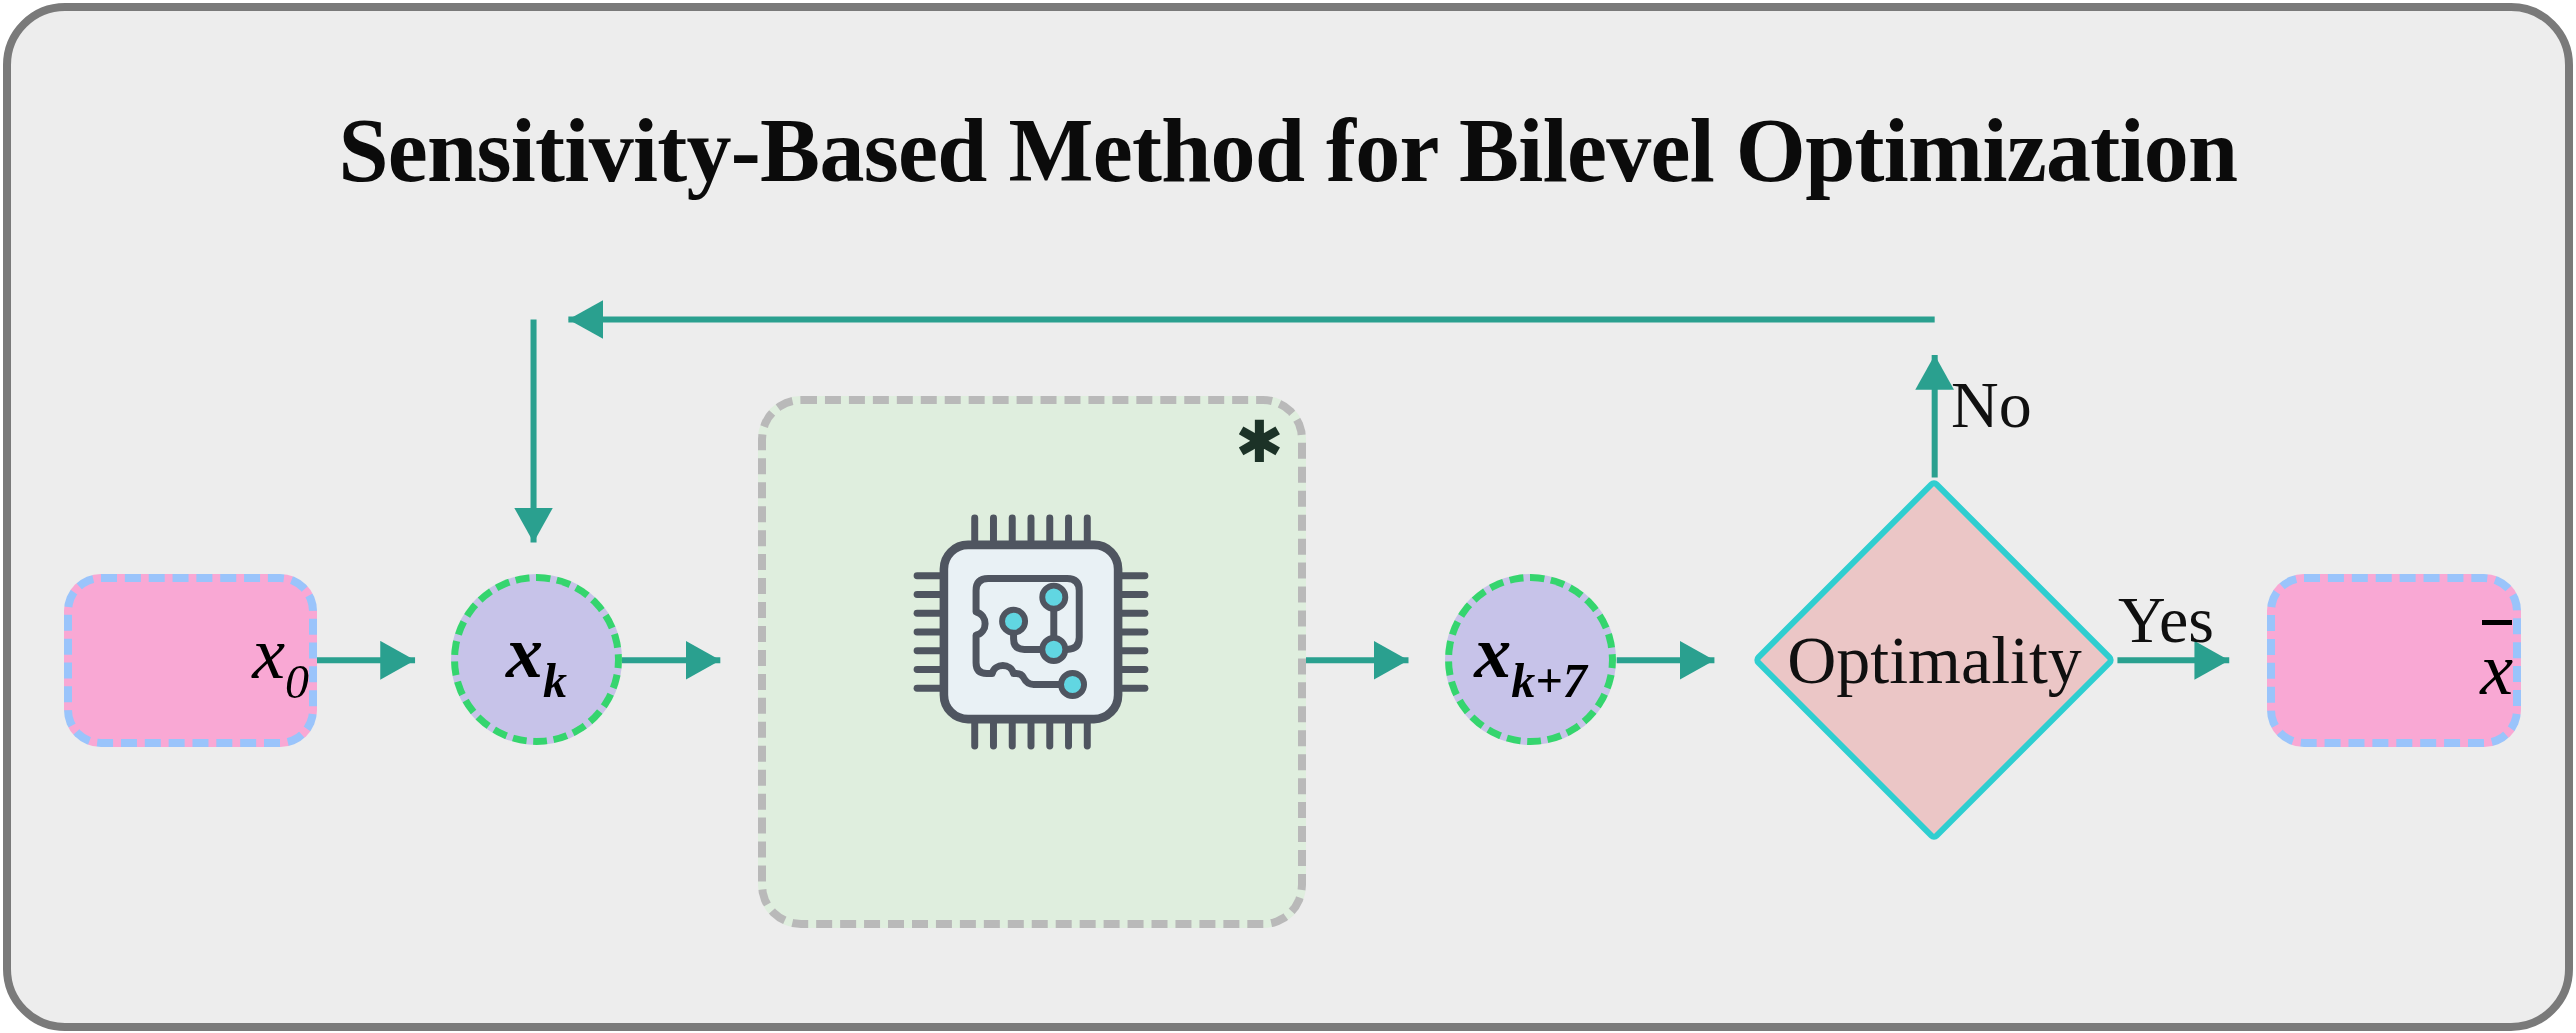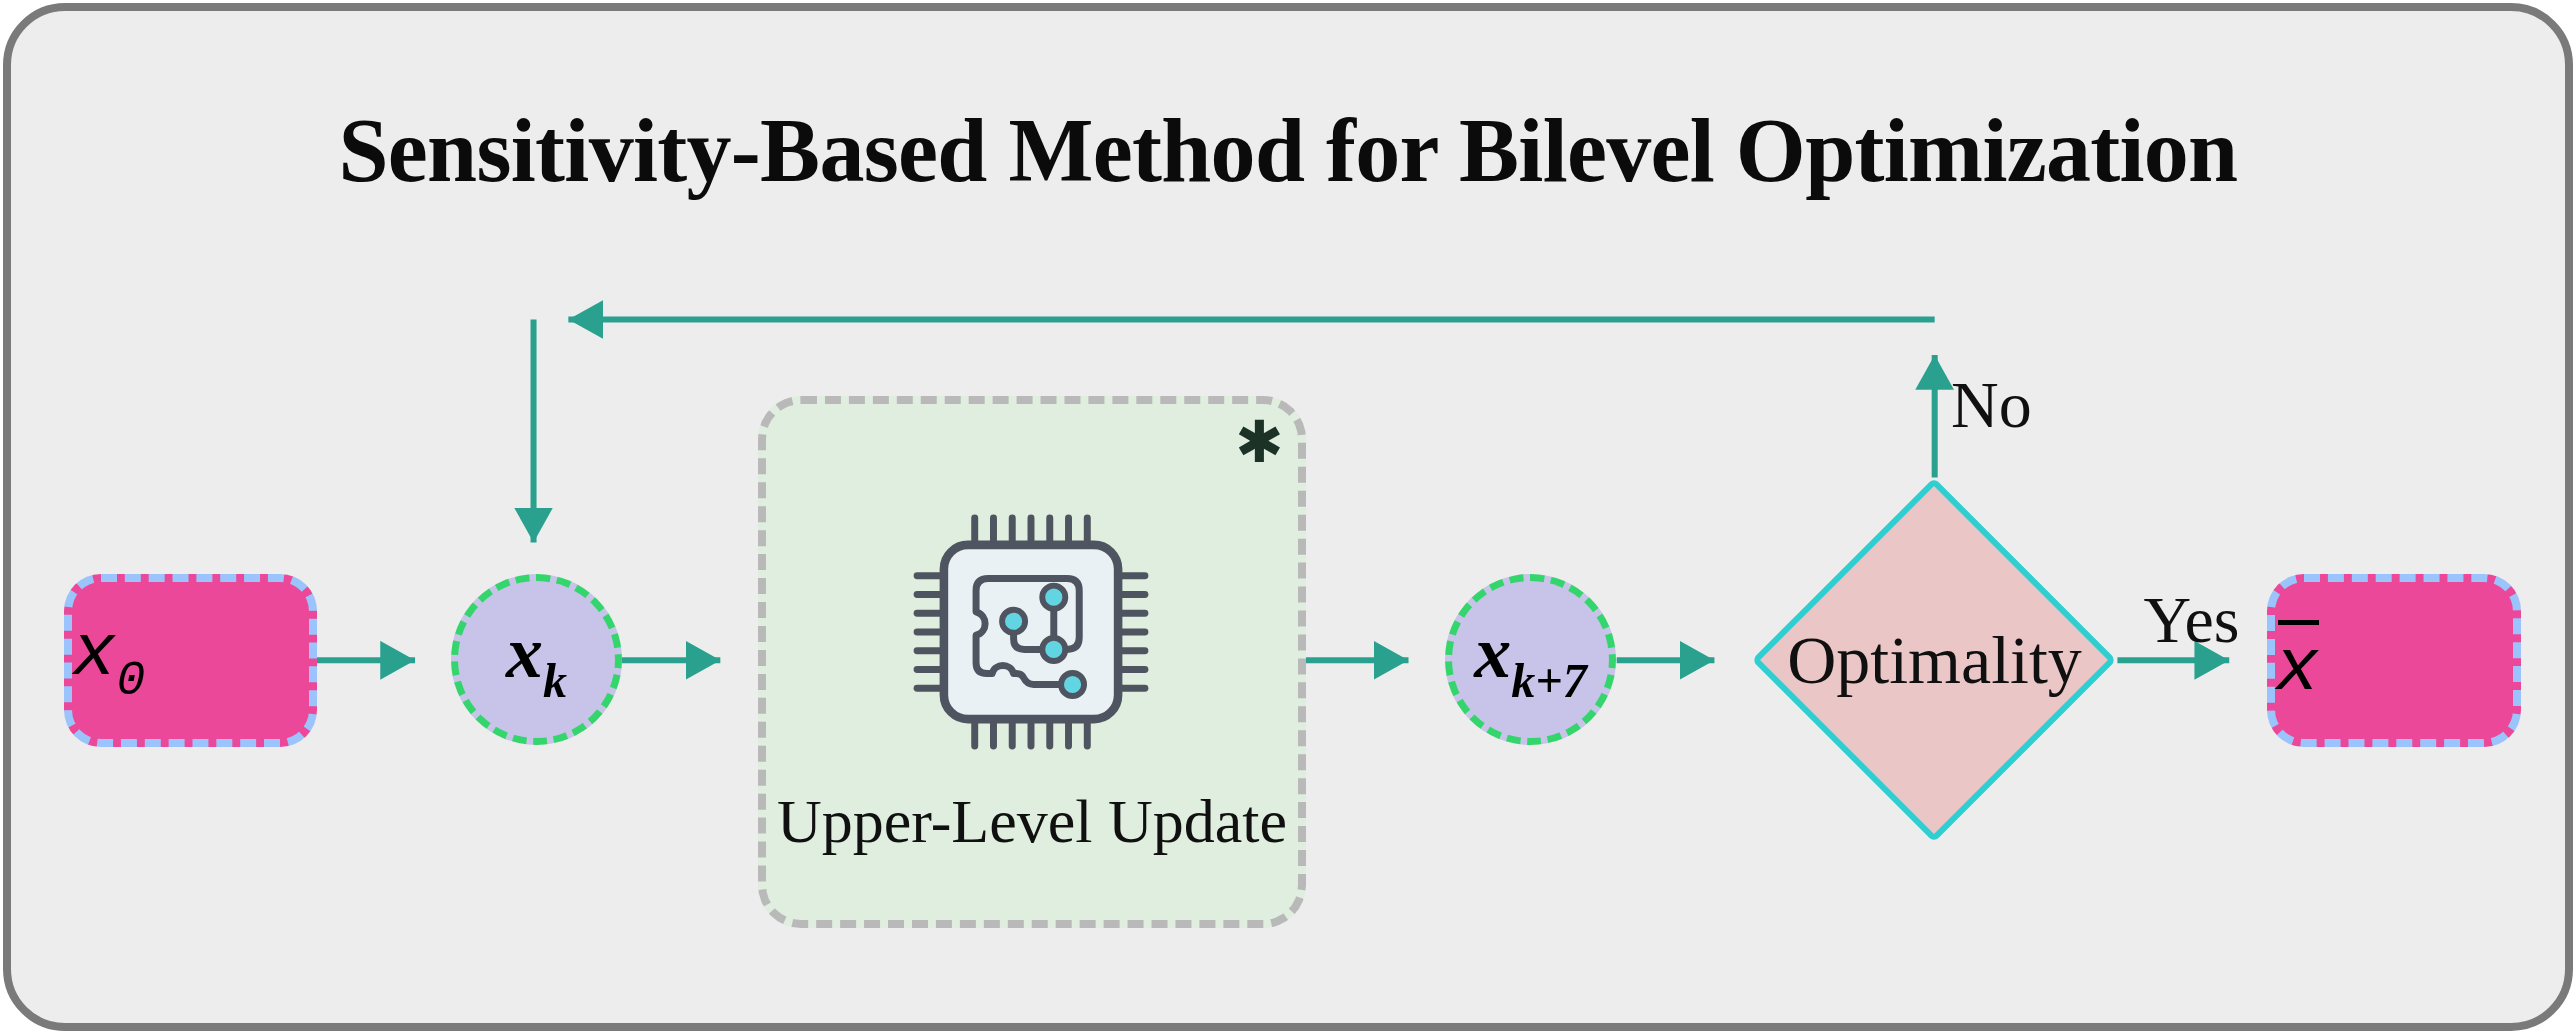--- a/index.html
+++ b/index.html
@@ -4,21 +4,21 @@
 <style>
   html,body{margin:0;padding:0;background:#ffffff;}
   .stage{position:relative;width:2576px;height:1034px;overflow:hidden;
          font-family:"Liberation Serif","DejaVu Serif",serif;background:#ffffff;}
   .frame{position:absolute;left:2.7px;top:2.7px;right:2.7px;bottom:2.7px;
          border:8.7px solid #7A7A7A;border-radius:62px;background:#EDEDED;box-sizing:border-box;}
   .title{position:absolute;left:0;top:99px;width:100%;text-align:center;
          font-size:90px;font-weight:bold;color:#0b0b0b;letter-spacing:-0.7px;}
   svg.edges{position:absolute;left:0;top:0;}
   .terminal-box{position:absolute;box-sizing:border-box;border:8px dashed #9AC4FB;
-         background:#ec4899;border-radius:37px;display:flex;align-items:center;justify-content:flex-start;font-family:Liberation Mono, monospace;}
+         background:#f9a8d4;border-radius:37px;display:flex;align-items:center;justify-content:flex-end;}
   .box-x0{left:64px;top:574px;width:253px;height:173px;}
   .box-xbar{left:2267px;top:574px;width:254px;height:173px;}
   .state-circle{position:absolute;box-sizing:border-box;border:7.4px dashed #35D56E;
          background:#C7C3E9;border-radius:50%;display:flex;align-items:center;justify-content:center;font-weight:bold;}
   .circ-xk{left:451px;top:574px;width:171px;height:171px;}
   .circ-xk1{left:1445px;top:574px;width:171px;height:171px;}
   .process-box{position:absolute;left:758px;top:396px;width:548px;height:532px;box-sizing:border-box;
          border:8.7px dashed #B9B9B9;background:#DFEEDE;border-radius:43px;}
   .asterisk{position:absolute;left:469px;top:9.4px;font-size:58px;line-height:1;
          color:#1C3227;font-family:"DejaVu Sans",sans-serif;}
@@ -28,21 +28,21 @@
   .diamond{position:absolute;left:1805px;top:531px;width:258px;height:258px;box-sizing:border-box;
          transform:rotate(45deg);background:#EBC6C6;border:6.7px solid #2FCED0;border-radius:6.7px;}
   .diamond-label{position:absolute;left:1767px;top:531px;width:335px;height:258px;
          display:flex;align-items:center;justify-content:center;font-size:68px;color:#101010;}
   .math{font-style:italic;font-size:74px;color:#000;line-height:1;}
   .math sub{font-size:48px;font-style:italic;vertical-align:-20px;line-height:1;}
   .overbar{position:relative;display:inline-block;padding-top:16px;}
   .overbar::after{content:"";position:absolute;left:6%;right:2%;top:4px;height:5.4px;background:#000;}
   .edge-label{position:absolute;font-size:66px;color:#101010;}
   .label-no{left:1951px;top:367px;}
-  .label-yes{left:2118px;top:582px;width:147px;text-align:center;}
+  .label-yes{left:2118px;top:582px;width:147px;text-align:left;}
 </style>
 </head>
 <body>
 
 <div class="stage">
   <div class="frame"></div>
 
   <div class="title">Sensitivity-Based Method for Bilevel Optimization</div>
 
   <svg class="edges" width="2576" height="1034" viewBox="0 0 3848 1544">
@@ -115,21 +115,20 @@
         <line x1="58.5" y1="41.5" x2="58.5" y2="52"></line>
       </g>
       <g fill="#61D6E2" stroke="#4F5560" stroke-width="2.2">
         <circle cx="43.5" cy="46" r="4.3"></circle>
         <circle cx="58.5" cy="37" r="4.3"></circle>
         <circle cx="58.5" cy="56.5" r="4.3"></circle>
         <circle cx="65.5" cy="69.6" r="4.3"></circle>
       </g>
     </svg>
 
-    <div class="process-label">Upper-Level Update</div>
   </div>
 
   <div class="state-circle circ-xk1">
     <span class="math"><span>x</span><sub>k+7</sub></span>
   </div>
 
   <div class="diamond"></div>
   <div class="diamond-label">Optimality</div>
 
   <div class="terminal-box box-xbar">

